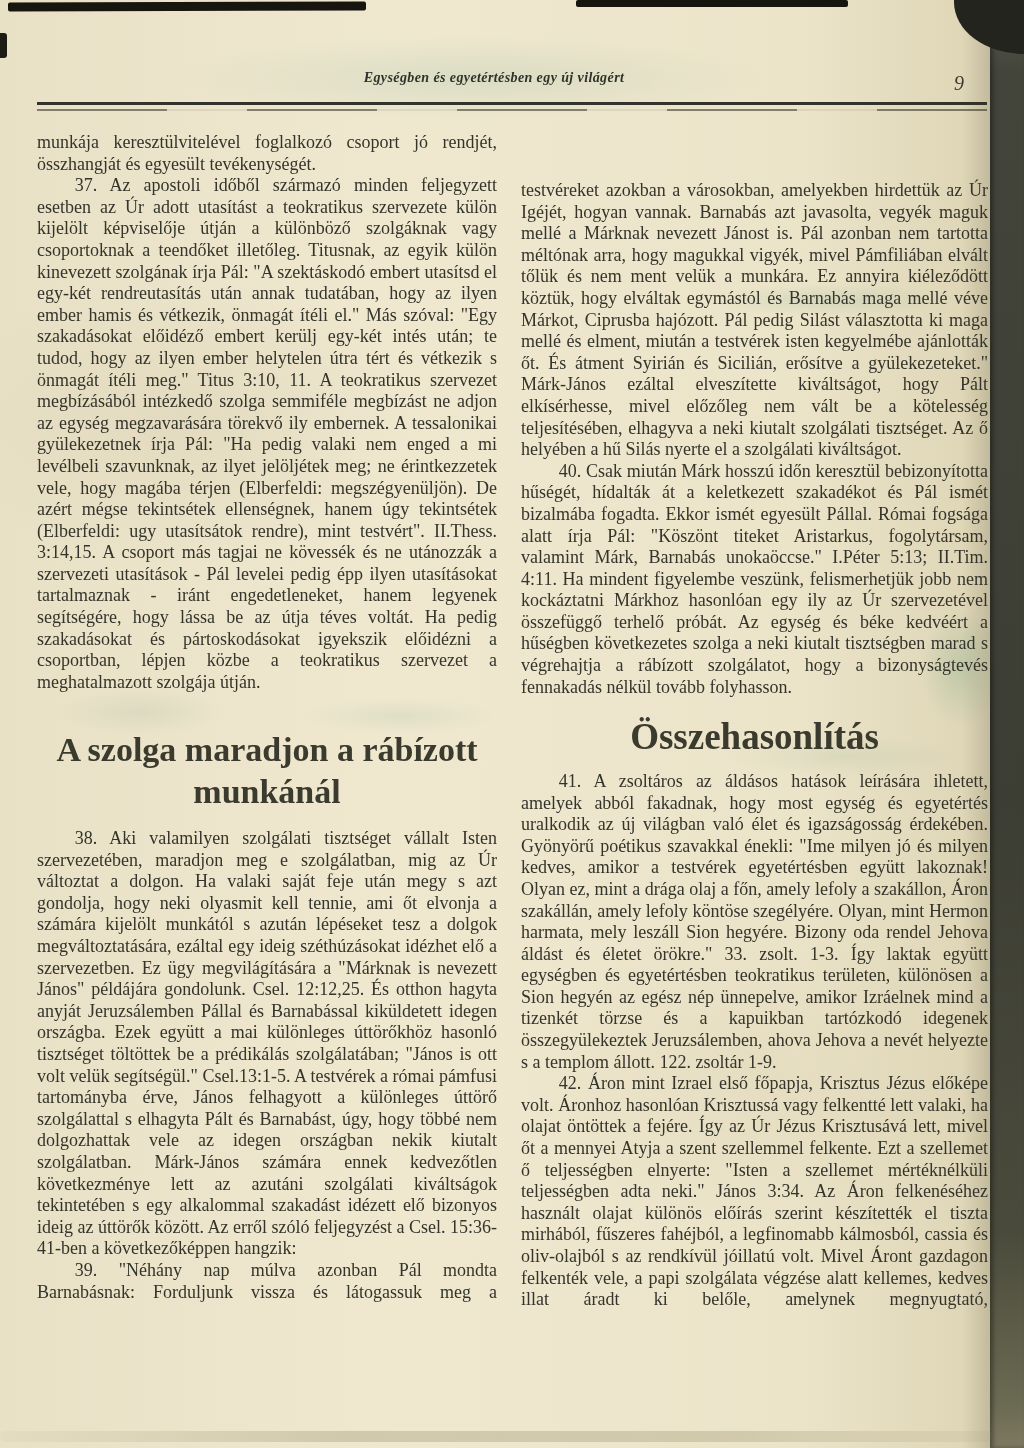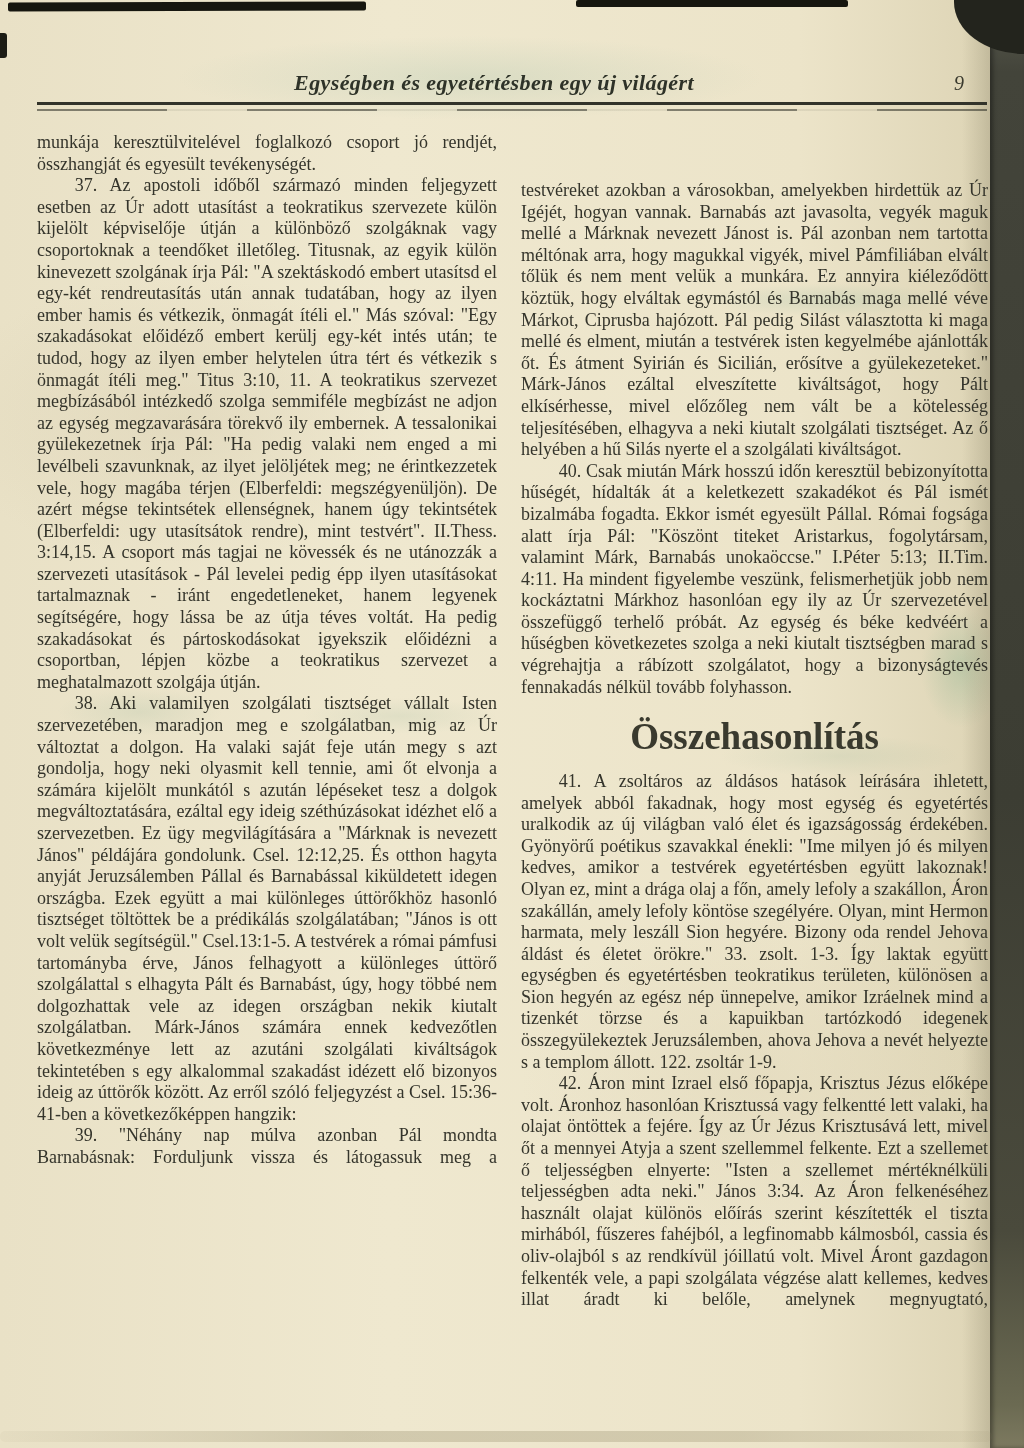--- a/index.html
+++ b/index.html
@@ -31,21 +31,21 @@
   .right-band{position:absolute;right:0;top:0;width:34px;height:100%;
     background:linear-gradient(to bottom,#5b5c50 0%,#43443a 5%,#3c3d33 55%,#4a4a3c 85%,#6b6a52 97%,#7d7a60 100%);
     box-shadow:inset 3px 0 4px rgba(0,0,0,.35);}
   .corner-tr{position:absolute;right:0;top:0;width:70px;height:54px;background:#23241d;
     border-bottom-left-radius:70px 52px;}
   .bottom-smudge{position:absolute;left:0;bottom:6px;width:992px;height:11px;
     background:linear-gradient(to right, rgba(140,130,95,.05), rgba(140,130,95,.30) 35%, rgba(140,130,95,.28) 75%, rgba(140,130,95,.08));
     border-radius:5px;}
   
   .running-head{position:absolute;left:0;top:70px;width:988px;text-align:center;
-    font-size:22px;font-style:italic;font-weight:bold;letter-spacing:.4px;color:#2e3228;}
+    font-size:14px;font-style:italic;font-weight:bold;letter-spacing:.4px;color:#2e3228;}
   .folio{position:absolute;right:60px;top:72px;font-size:20px;font-style:italic;color:#3a3a2e;}
   .head-rule{position:absolute;left:37px;top:102px;width:950px;height:3px;background:#32332a;}
   .head-rule-2{position:absolute;left:37px;top:109px;width:950px;height:2px;
     background:repeating-linear-gradient(to right, rgba(40,41,33,.55) 0 130px, rgba(40,41,33,.08) 130px 210px);}
   
   .columns{position:absolute;left:37px;top:132px;width:951px;display:flex;gap:24px;}
   .col{font-size:18px;line-height:21.6px;text-align:justify;}
   .col-left{width:466px;}
   .col-right{width:473px;margin-top:48px;}
   .col p{margin:0;}
@@ -71,20 +71,21 @@
   <div class="running-head">Egységben és egyetértésben egy új világért</div>
   <div class="folio">9</div>
   <div class="head-rule"></div>
   <div class="head-rule-2"></div>
 
   <div class="columns">
 
     <div class="col col-left">
       <p>munkája keresztülvitelével foglalkozó csoport jó rendjét, összhangját és egyesült tevékenységét.</p>
       <p class="indent">37. Az apostoli időből származó minden feljegyzett esetben az Úr adott utasítást a teokratikus szervezete külön kijelölt képviselője útján a különböző szolgáknak vagy csoportoknak a teendőket illetőleg. Titusnak, az egyik külön kinevezett szolgának írja Pál: "A szektáskodó embert utasítsd el egy-két rendreutasítás után annak tudatában, hogy az ilyen ember hamis és vétkezik, önmagát ítéli el." Más szóval: "Egy szakadásokat előidéző embert kerülj egy-két intés után; te tudod, hogy az ilyen ember helytelen útra tért és vétkezik s önmagát ítéli meg." Titus 3:10, 11. A teokratikus szervezet megbízásából intézkedő szolga semmiféle megbízást ne adjon az egység megzavarására törekvő ily embernek. A tessalonikai gyülekezetnek írja Pál: "Ha pedig valaki nem enged a mi levélbeli szavunknak, az ilyet jelöljétek meg; ne érintkezzetek vele, hogy magába térjen (Elberfeldi: megszégyenüljön). De azért mégse tekintsétek ellenségnek, hanem úgy tekintsétek (Elberfeldi: ugy utasítsátok rendre), mint testvért". II.Thess. 3:14,15. A csoport más tagjai ne kövessék és ne utánozzák a szervezeti utasítások - Pál levelei pedig épp ilyen utasításokat tartalmaznak - iránt engedetleneket, hanem legyenek segítségére, hogy lássa be az útja téves voltát. Ha pedig szakadásokat és pártoskodásokat igyekszik előidézni a csoportban, lépjen közbe a teokratikus szervezet a meghatalmazott szolgája útján.</p>
+      <h2 class="section-heading heading-left">A szolga maradjon a rábízott munkánál</h2>
       <p class="indent">38. Aki valamilyen szolgálati tisztséget vállalt Isten szervezetében, maradjon meg e szolgálatban, mig az Úr változtat a dolgon. Ha valaki saját feje után megy s azt gondolja, hogy neki olyasmit kell tennie, ami őt elvonja a számára kijelölt munkától s azután lépéseket tesz a dolgok megváltoztatására, ezáltal egy ideig széthúzásokat idézhet elő a szervezetben. Ez ügy megvilágítására a "Márknak is nevezett János" példájára gondolunk. Csel. 12:12,25. És otthon hagyta anyját Jeruzsálemben Pállal és Barnabással kiküldetett idegen országba. Ezek együtt a mai különleges úttörőkhöz hasonló tisztséget töltöttek be a prédikálás szolgálatában; "János is ott volt velük segítségül." Csel.13:1-5. A testvérek a római pámfusi tartományba érve, János felhagyott a különleges úttörő szolgálattal s elhagyta Pált és Barnabást, úgy, hogy többé nem dolgozhattak vele az idegen országban nekik kiutalt szolgálatban. Márk-János számára ennek kedvezőtlen következménye lett az azutáni szolgálati kiváltságok tekintetében s egy alkalommal szakadást idézett elő bizonyos ideig az úttörők között. Az erről szóló feljegyzést a Csel. 15:36-41-ben a következőképpen hangzik:</p>
       <p class="indent force-last">39. "Néhány nap múlva azonban Pál mondta Barnabásnak: Forduljunk vissza és látogassuk meg a</p>
     </div>
 
     <div class="col col-right">
       <p>testvéreket azokban a városokban, amelyekben hirdettük az Úr Igéjét, hogyan vannak. Barnabás azt javasolta, vegyék maguk mellé a Márknak nevezett Jánost is. Pál azonban nem tartotta méltónak arra, hogy magukkal vigyék, mivel Pámfiliában elvált tőlük és nem ment velük a munkára. Ez annyira kiéleződött köztük, hogy elváltak egymástól és Barnabás maga mellé véve Márkot, Ciprusba hajózott. Pál pedig Silást választotta ki maga mellé és elment, miután a testvérek isten kegyelmébe ajánlották őt. És átment Syirián és Sicilián, erősítve a gyülekezeteket." Márk-János ezáltal elveszítette kiváltságot, hogy Pált elkísérhesse, mivel előzőleg nem vált be a kötelesség teljesítésében, elhagyva a neki kiutalt szolgálati tisztséget. Az ő helyében a hű Silás nyerte el a szolgálati kiváltságot.</p>
       <p class="indent">40. Csak miután Márk hosszú időn keresztül bebizonyította hűségét, hídalták át a keletkezett szakadékot és Pál ismét bizalmába fogadta. Ekkor ismét egyesült Pállal. Római fogsága alatt írja Pál: "Köszönt titeket Aristarkus, fogolytársam, valamint Márk, Barnabás unokaöccse." I.Péter 5:13; II.Tim. 4:11. Ha mindent figyelembe veszünk, felismerhetjük jobb nem kockáztatni Márkhoz hasonlóan egy ily az Úr szervezetével összefüggő terhelő próbát. Az egység és béke kedvéért a hűségben következetes szolga a neki kiutalt tisztségben marad s végrehajtja a rábízott szolgálatot, hogy a bizonyságtevés fennakadás nélkül tovább folyhasson.</p>
       <h2 class="section-heading heading-right">Összehasonlítás</h2>
       <p class="indent">41. A zsoltáros az áldásos hatások leírására ihletett, amelyek abból fakadnak, hogy most egység és egyetértés uralkodik az új világban való élet és igazságosság érdekében. Gyönyörű poétikus szavakkal énekli: "Ime milyen jó és milyen kedves, amikor a testvérek egyetértésben együtt lakoznak! Olyan ez, mint a drága olaj a főn, amely lefoly a szakállon, Áron szakállán, amely lefoly köntöse szegélyére. Olyan, mint Hermon harmata, mely leszáll Sion hegyére. Bizony oda rendel Jehova áldást és életet örökre." 33. zsolt. 1-3. Így laktak együtt egységben és egyetértésben teokratikus területen, különösen a Sion hegyén az egész nép ünnepelve, amikor Izráelnek mind a tizenkét törzse és a kapuikban tartózkodó idegenek összegyülekeztek Jeruzsálemben, ahova Jehova a nevét helyezte s a templom állott. 122. zsoltár 1-9.</p>
       <p class="indent force-last">42. Áron mint Izrael első főpapja, Krisztus Jézus előképe volt. Áronhoz hasonlóan Krisztussá vagy felkentté lett valaki, ha olajat öntöttek a fejére. Így az Úr Jézus Krisztusává lett, mivel őt a mennyei Atyja a szent szellemmel felkente. Ezt a szellemet ő teljességben elnyerte: "Isten a szellemet mértéknélküli teljességben adta neki." János 3:34. Az Áron felkenéséhez használt olajat különös előírás szerint készítették el tiszta mirhából, fűszeres fahéjból, a legfinomabb kálmosból, cassia és oliv-olajból s az rendkívül jóillatú volt. Mivel Áront gazdagon felkenték vele, a papi szolgálata végzése alatt kellemes, kedves illat áradt ki belőle, amelynek megnyugtató,</p>

